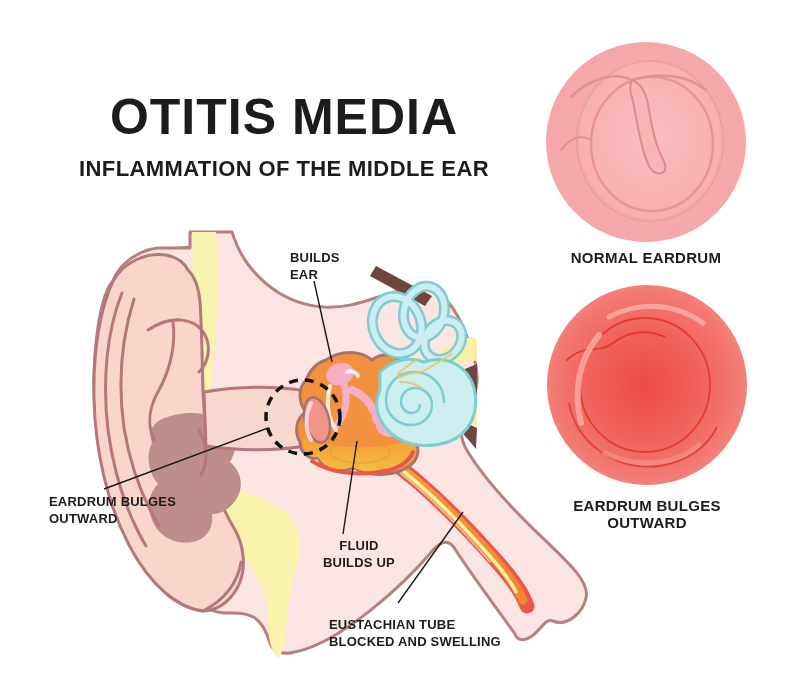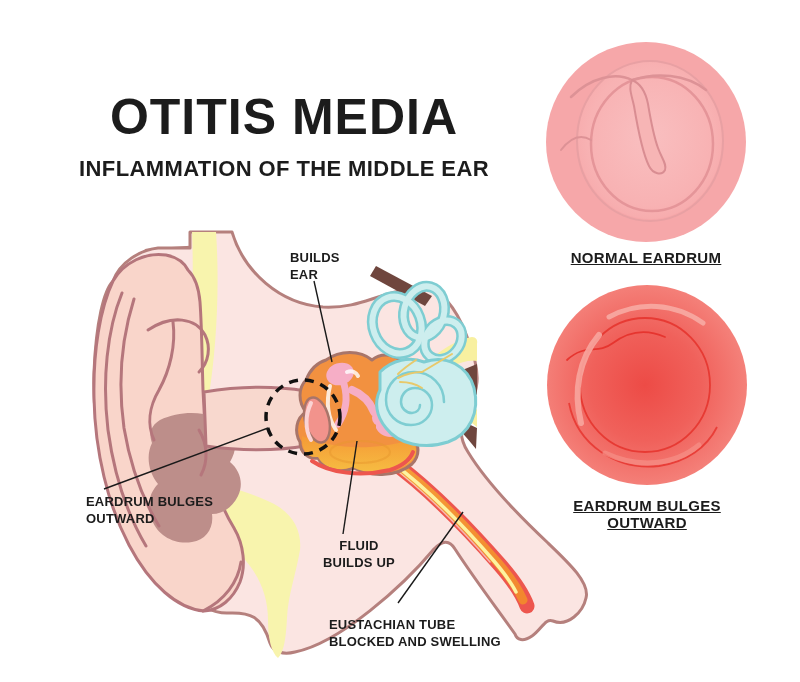--- a/index.html
+++ b/index.html
@@ -12,21 +12,21 @@
   html,body{margin:0;padding:0;}
   body{background:#e9e9e9;font-family:"Liberation Sans",sans-serif;}
   .canvas{position:relative;width:800px;height:682px;background:var(--background);overflow:hidden;margin:0 auto;}
   .canvas svg{position:absolute;left:0;top:0;}
   .title-block{position:absolute;left:34px;top:92px;width:500px;text-align:center;color:var(--text);}
   .main-title{font-size:50px;font-weight:700;letter-spacing:1px;line-height:1.0;}
   .sub-title{font-size:22px;font-weight:700;letter-spacing:.4px;margin-top:14px;}
   .anat-label{position:absolute;font-size:13px;font-weight:700;color:var(--text);
     line-height:1.32;letter-spacing:.2px;white-space:pre-line;}
   .panel-caption{position:absolute;font-size:15px;font-weight:700;color:var(--text);
-    text-align:center;letter-spacing:.3px;text-decoration:underline;}
+    text-align:center;letter-spacing:.3px;}
 </style>
 </head>
 <body>
 
 <div class="canvas">
 
   <svg width="800" height="682" viewBox="0 0 800 682">
     <defs>
       <linearGradient id="gradFluid" x1="0" y1="0" x2="0" y2="1">
         <stop offset="0" stop-color="#f59a36"></stop>
@@ -250,21 +250,21 @@
     </g>
   </svg>
 
   <div class="title-block">
     <div class="main-title">OTITIS MEDIA</div>
     <div class="sub-title">INFLAMMATION OF THE MIDDLE EAR</div>
   </div>
 
   <div class="anat-label" style="left:290px;top:249px;">BUILDS
 EAR</div>
-  <div class="anat-label" style="left:49px;top:493px;margin-left:37px;">EARDRUM BULGES
+  <div class="anat-label" style="left:49px;top:493px;">EARDRUM BULGES
 OUTWARD</div>
   <div class="anat-label" style="left:323px;top:537px;text-align:center;">FLUID
 BUILDS UP</div>
   <div class="anat-label" style="left:329px;top:616px;">EUSTACHIAN TUBE
 BLOCKED AND SWELLING</div>
 
   <div class="panel-caption" style="left:546px;top:249px;width:200px;">NORMAL EARDRUM</div>
   <div class="panel-caption" style="left:532px;top:497px;width:230px;">EARDRUM BULGES OUTWARD</div>
 </div>
 

